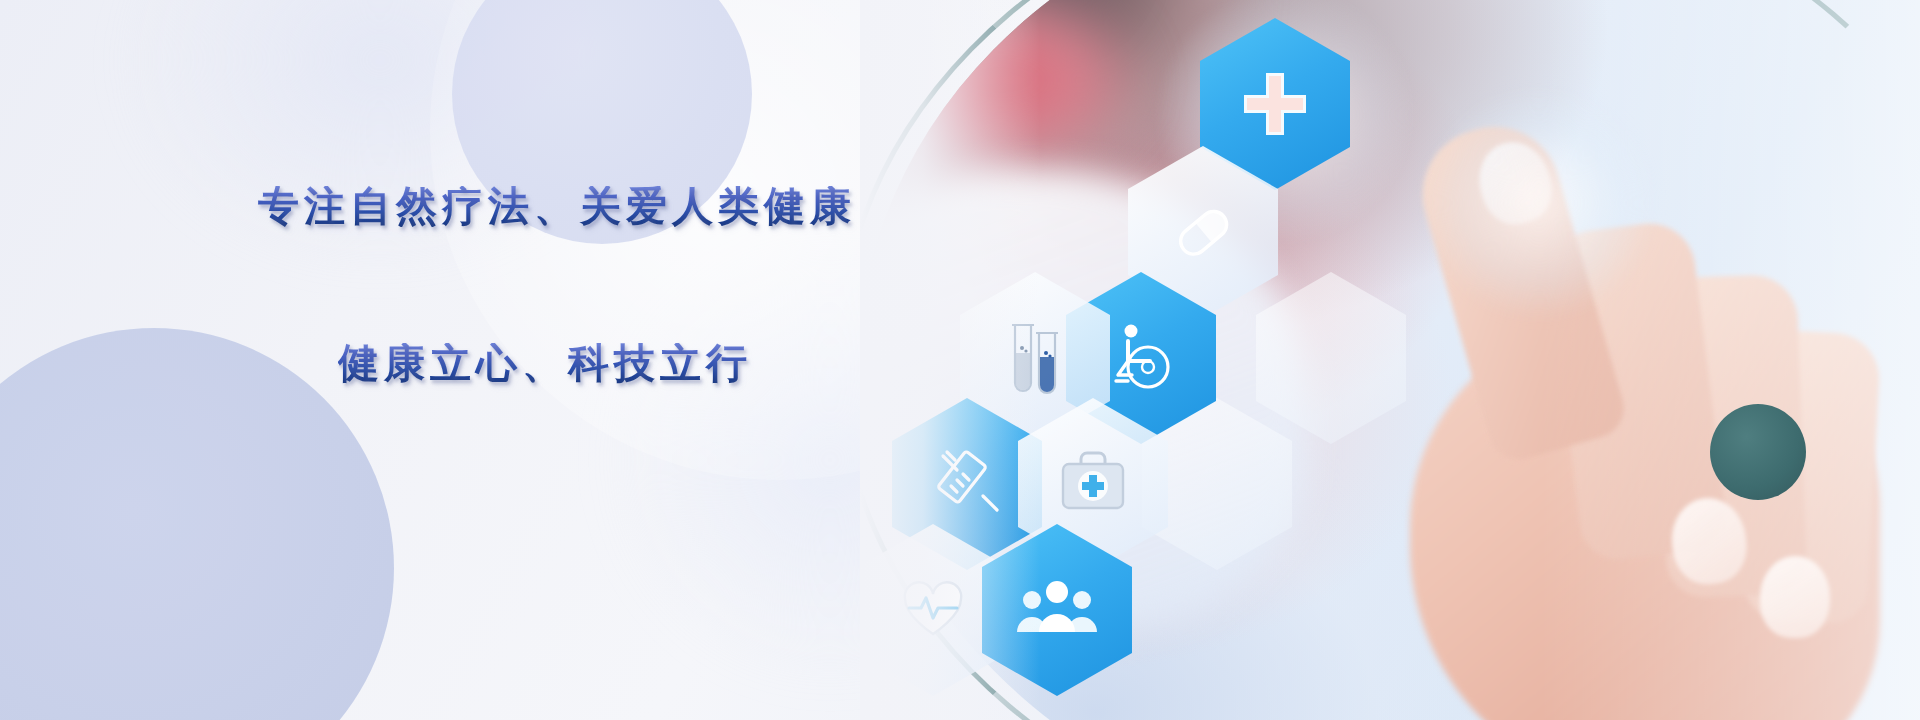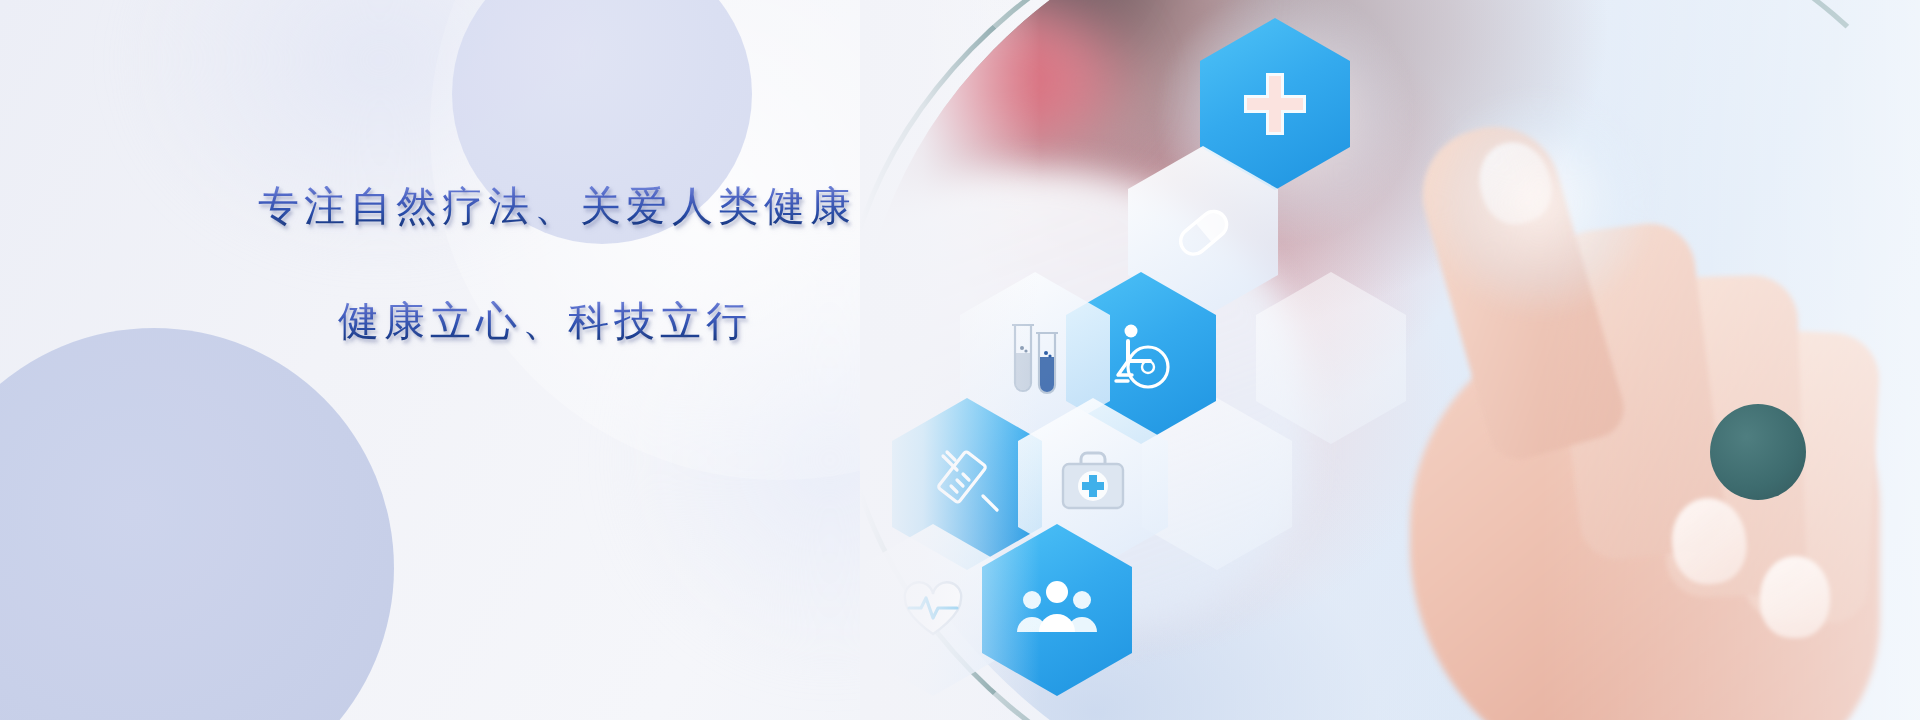--- a/index.html
+++ b/index.html
@@ -72,34 +72,34 @@
   
   .headline {
     position: absolute;
     left: 258px;
     top: 186px;
     width: 620px;
     z-index: 6;
   }
   .headline-line {
     font-size: 41px;
-    font-weight: normal;
+    font-weight: bold;
     letter-spacing: 5px;
     line-height: 1;
     white-space: nowrap;
     background-image: linear-gradient(180deg, #6f83d8 0%, #4b63c6 28%, #2b4fae 62%, #16367f 100%);
     -webkit-background-clip: text;
     background-clip: text;
     color: transparent;
     -webkit-text-fill-color: transparent;
     text-shadow: 2px 3px 3px rgba(90,100,150,.22);
     filter: drop-shadow(2px 3px 2px rgba(100,110,160,.28));
   }
   .headline-line.line-2 {
-    margin-top: 74px;
+    margin-top: 116px;
     margin-left: 80px;
   }
 
   
   .photo-pane {
     position: absolute;
     right: 0;
     top: 0;
     width: 1060px;
     height: 720px;

